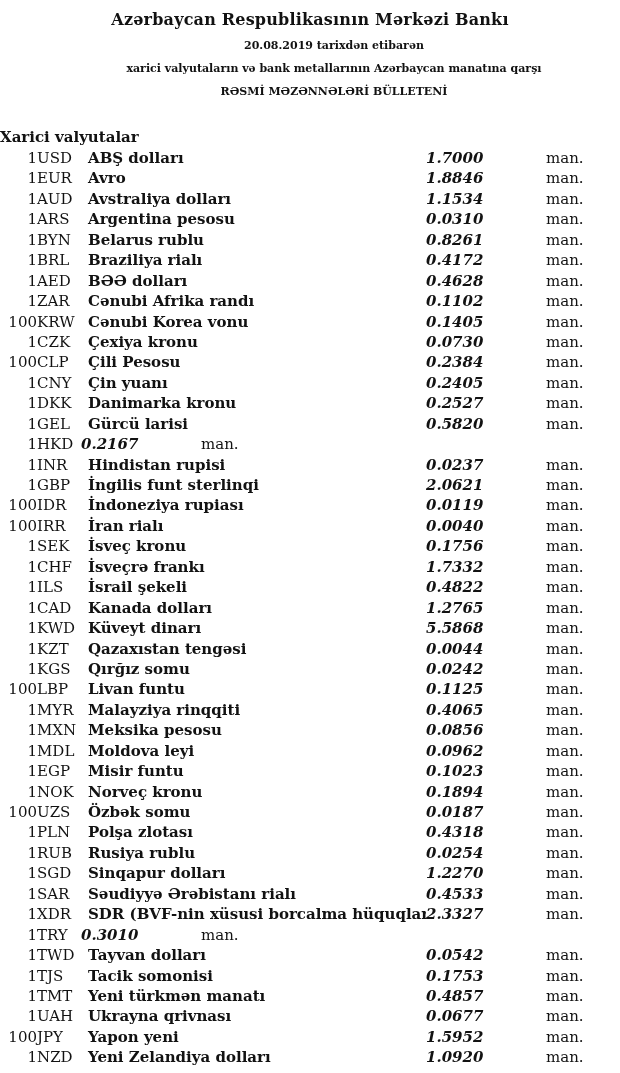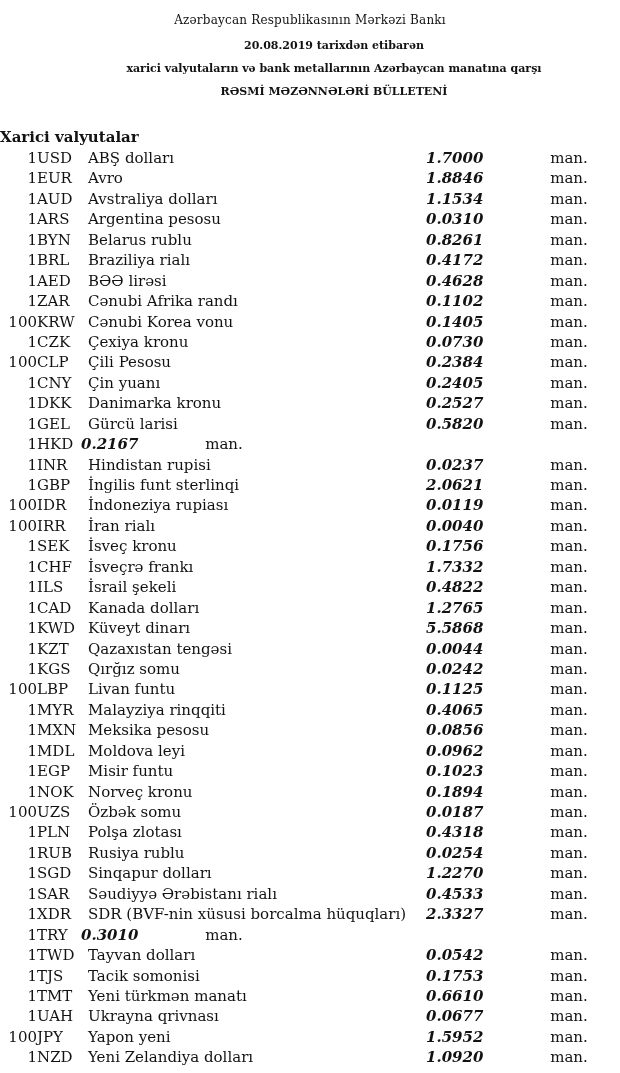--- a/index.html
+++ b/index.html
@@ -17,23 +17,23 @@
   .doc {
     width: 620px;
     height: 1073px;
     position: relative;
   }
   .header {
     padding-top: 6px;
     text-align: center;
   }
   .title {
-    font-size: 12px;
+    font-size: 16px;
     line-height: 28px;
-    font-weight: normal;
+    font-weight: bold;
     letter-spacing: 0.2px;
   }
   .sub {
     font-size: 11px;
     line-height: 23px;
     font-weight: bold;
     margin-left: 48px;
   }
   .section-title {
     margin-top: 24px;
@@ -60,31 +60,32 @@
     flex: 0 0 auto;
   }
   .code {
     width: 44px;
     flex: 0 0 auto;
   }
   .name {
     flex: 1 1 auto;
     padding-left: 7px;
     overflow: hidden;
+    font-weight: bold;
   }
   .rate {
     width: 72px;
     text-align: left;
     font-weight: bold;
     font-style: italic;
     flex: 0 0 auto;
   }
   .unit {
     width: 46px;
-    text-align: center;
+    text-align: left;
     flex: 0 0 auto;
     padding-left: 48px;
   }
 </style>
 </head>
 <body>
 
 <div class="doc">
   <div class="header">
     <div class="title">Azərbaycan Respublikasının Mərkəzi Bankı</div>
@@ -140,21 +141,21 @@
     <span class="qty">1</span>
     <span class="code">BRL</span>
     <span class="name">Braziliya rialı</span>
     <span class="rate">0.4172</span>
     <span class="unit">man.</span>
   </div>
 
   <div class="row">
     <span class="qty">1</span>
     <span class="code">AED</span>
-    <span class="name">BƏƏ lirəsi</span>
+    <span class="name">BƏƏ dolları</span>
     <span class="rate">0.4628</span>
     <span class="unit">man.</span>
   </div>
 
   <div class="row">
     <span class="qty">1</span>
     <span class="code">ZAR</span>
     <span class="name">Cənubi Afrika randı</span>
     <span class="rate">0.1102</span>
     <span class="unit">man.</span>
@@ -419,21 +420,21 @@
     <span class="code">TJS</span>
     <span class="name">Tacik somonisi</span>
     <span class="rate">0.1753</span>
     <span class="unit">man.</span>
   </div>
 
   <div class="row">
     <span class="qty">1</span>
     <span class="code">TMT</span>
     <span class="name">Yeni türkmən manatı</span>
-    <span class="rate">0.6610</span>
+    <span class="rate">0.4857</span>
     <span class="unit">man.</span>
   </div>
 
   <div class="row">
     <span class="qty">1</span>
     <span class="code">UAH</span>
     <span class="name">Ukrayna qrivnası</span>
     <span class="rate">0.0677</span>
     <span class="unit">man.</span>
   </div>

